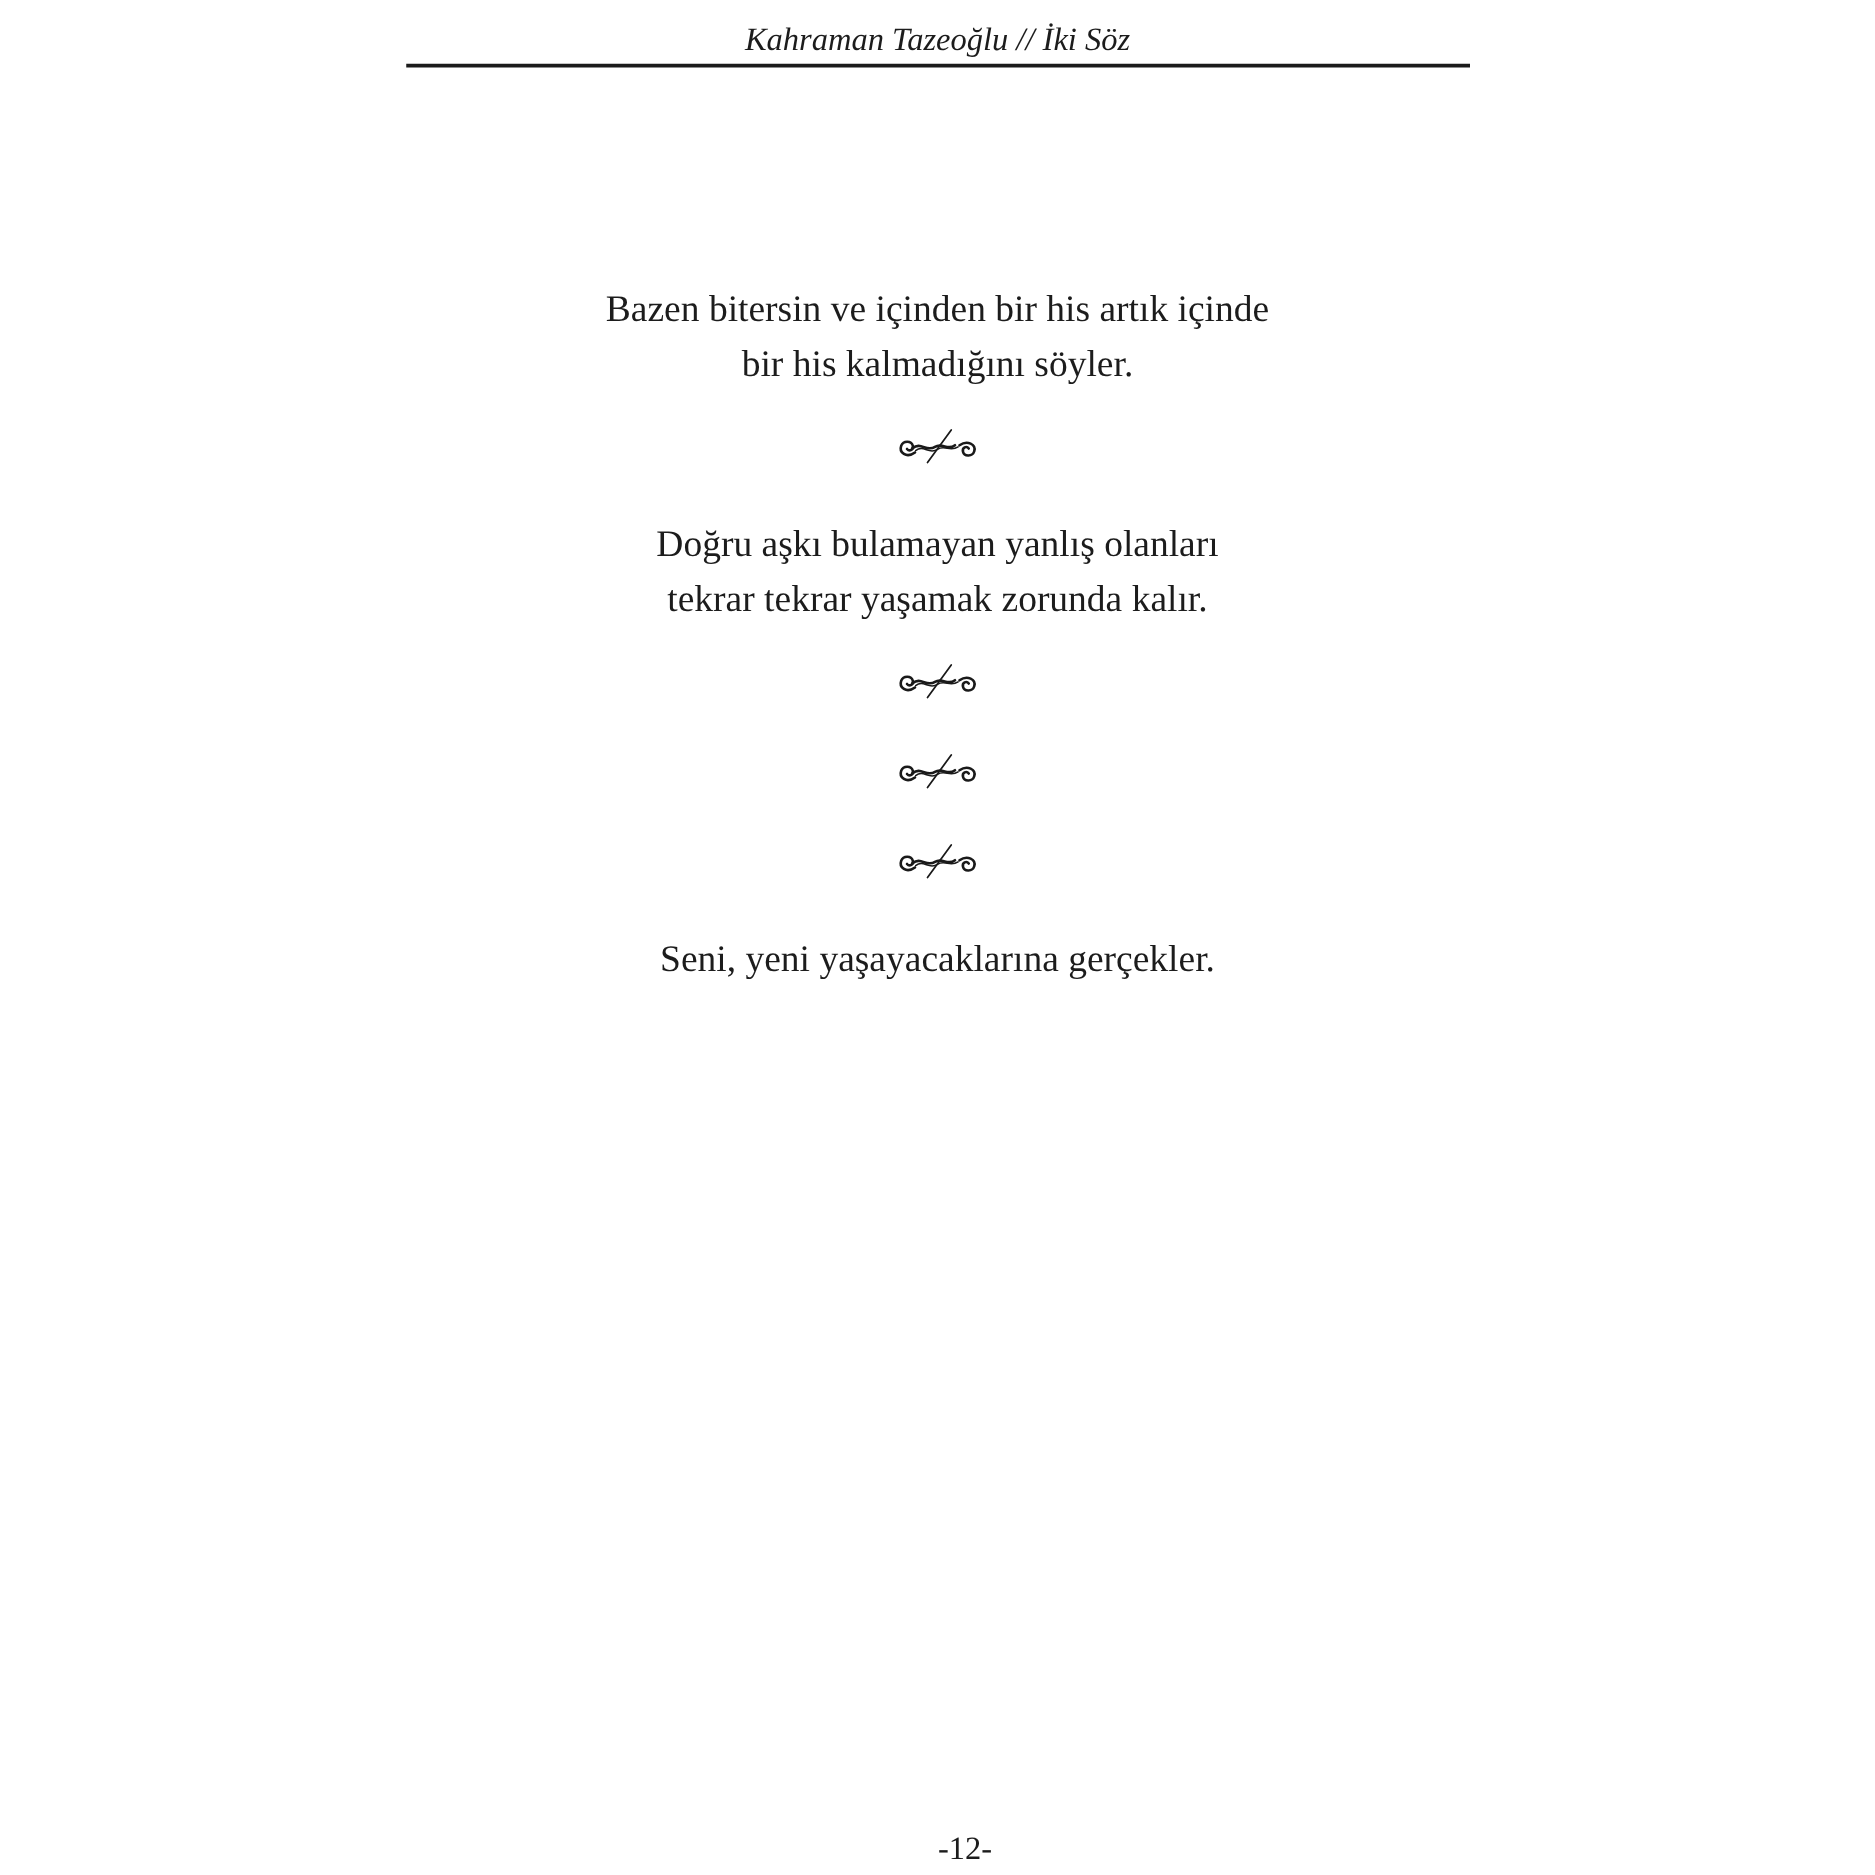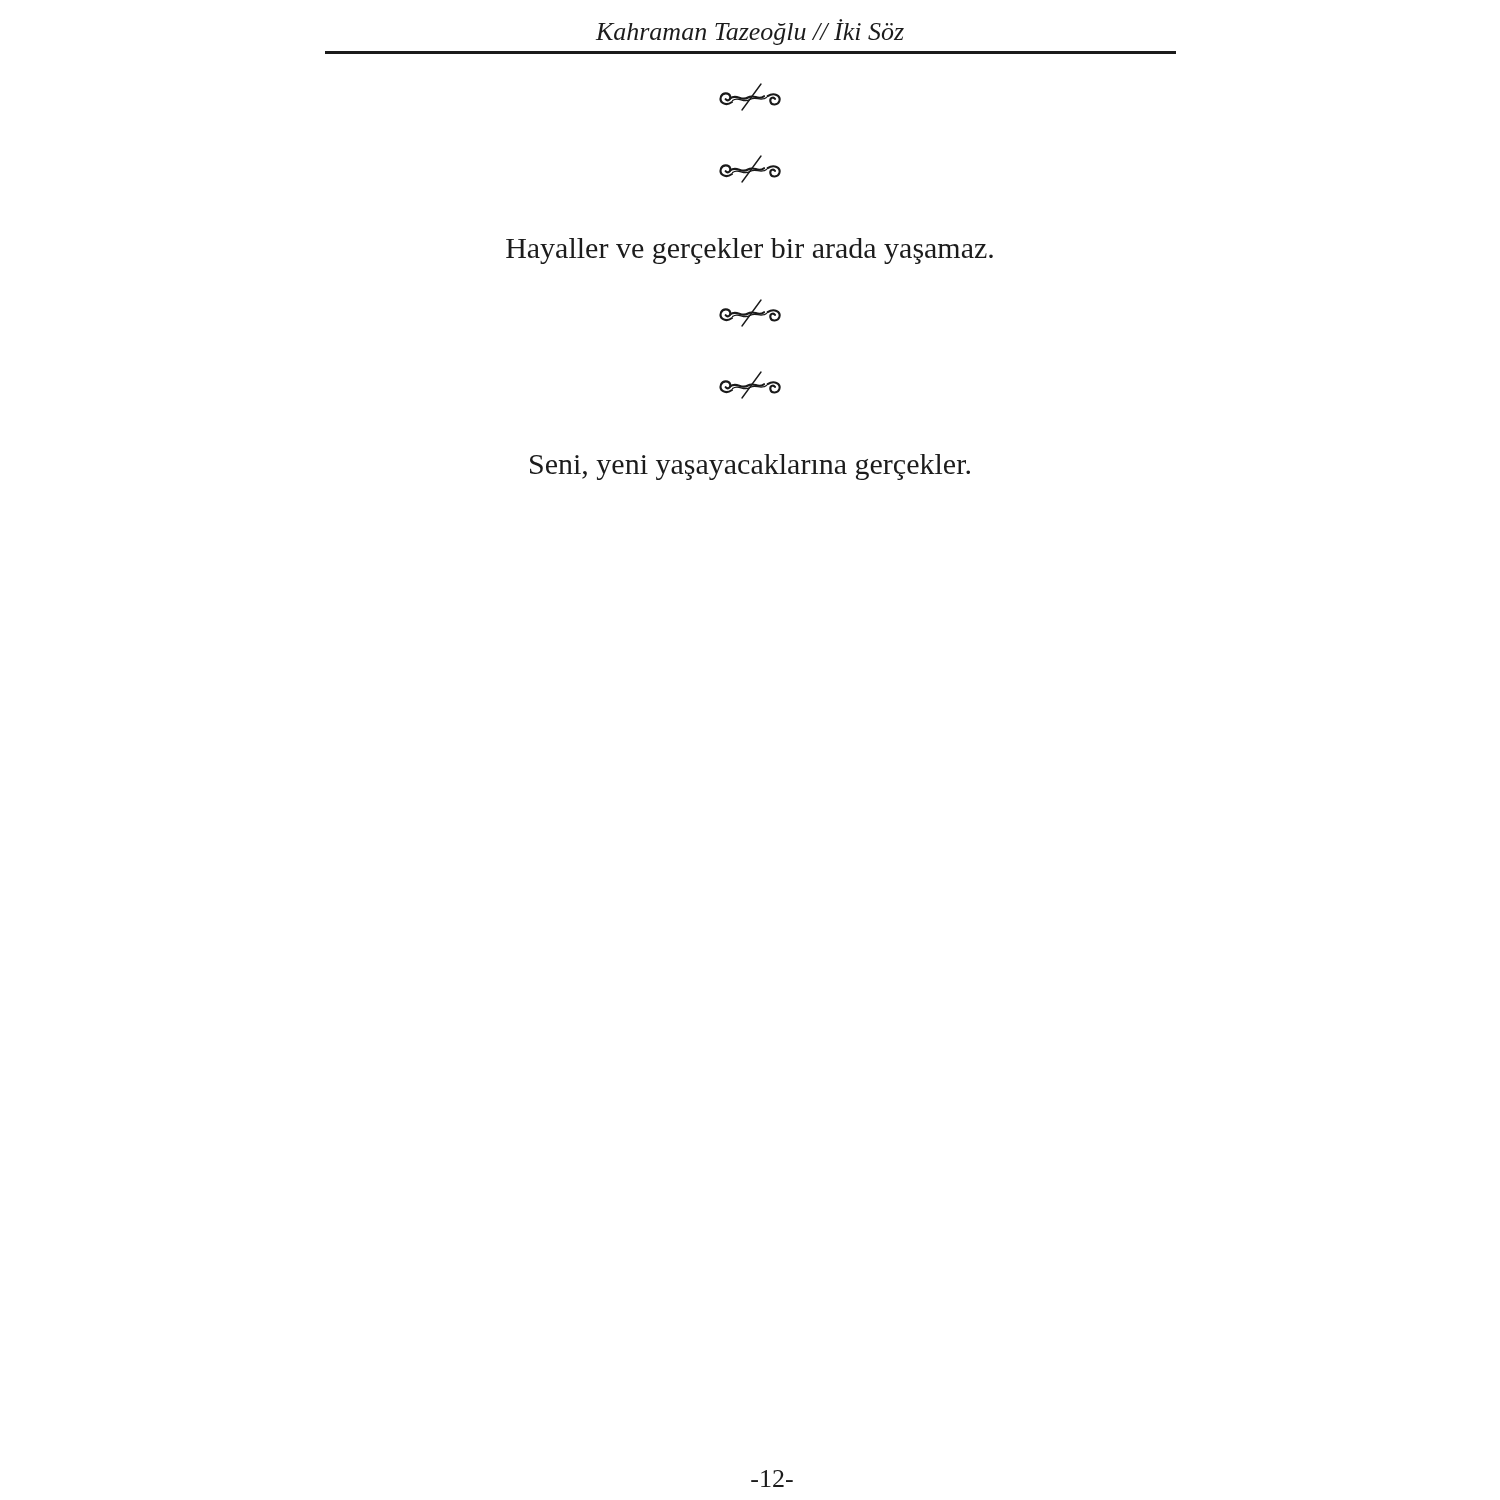--- a/index.html
+++ b/index.html
@@ -64,44 +64,51 @@
 
 <div class="page">
 
   <header>
     <div class="header-title">Kahraman Tazeoğlu // İki Söz</div>
     <div class="header-rule"></div>
   </header>
 
   <main>
 
-
-    <div class="ornament">
-      <svg viewBox="0 0 64 28" fill="none" stroke="#1a1a1a" stroke-linecap="round">
-        <path d="M14 19 C7 24 1 19 3 13.5 C4.6 9.4 11 9.3 12.2 13.4 C13.2 16.6 9.6 18.6 7.6 16.2" stroke-width="2.1"></path>
-        <path d="M12 15.5 C19 10 23 19 30 14.5 C36 10.6 40 18 46 13.2" stroke-width="2.1"></path>
-        <path d="M14.5 17.5 C21 12.5 25 21 32 16.5 C38 12.6 42 19 48.5 14.5" stroke-width="1.2"></path>
-        <path d="M49.6 13.2 C56 8.8 63 12.6 61.4 18 C60 22.4 53.4 22.6 52.4 18.4 C51.6 15 55.2 13.4 57 15.8" stroke-width="2.1"></path>
-        <path d="M24 27 L43 1" stroke-width="1.4"></path>
-      </svg>
-    </div>
-
+    <p class="quote q1">
+      <span class="line">Bazen bitersin ve içinden bir his artık içinde</span>
+      <span class="line">bir his kalmadığını söyler.</span>
+    </p>
 
     <div class="ornament">
       <svg viewBox="0 0 64 28" fill="none" stroke="#1a1a1a" stroke-linecap="round">
         <path d="M14 19 C7 24 1 19 3 13.5 C4.6 9.4 11 9.3 12.2 13.4 C13.2 16.6 9.6 18.6 7.6 16.2" stroke-width="2.1"></path>
         <path d="M12 15.5 C19 10 23 19 30 14.5 C36 10.6 40 18 46 13.2" stroke-width="2.1"></path>
         <path d="M14.5 17.5 C21 12.5 25 21 32 16.5 C38 12.6 42 19 48.5 14.5" stroke-width="1.2"></path>
         <path d="M49.6 13.2 C56 8.8 63 12.6 61.4 18 C60 22.4 53.4 22.6 52.4 18.4 C51.6 15 55.2 13.4 57 15.8" stroke-width="2.1"></path>
         <path d="M24 27 L43 1" stroke-width="1.4"></path>
       </svg>
     </div>
 
     <p class="quote">
-      <span class="line">Hayaller ve gerçekler bir arada yaşamaz.</span>
+      <span class="line">Doğru aşkı bulamayan yanlış olanları</span>
+      <span class="line">tekrar tekrar yaşamak zorunda kalır.</span>
+    </p>
+
+    <div class="ornament">
+      <svg viewBox="0 0 64 28" fill="none" stroke="#1a1a1a" stroke-linecap="round">
+        <path d="M14 19 C7 24 1 19 3 13.5 C4.6 9.4 11 9.3 12.2 13.4 C13.2 16.6 9.6 18.6 7.6 16.2" stroke-width="2.1"></path>
+        <path d="M12 15.5 C19 10 23 19 30 14.5 C36 10.6 40 18 46 13.2" stroke-width="2.1"></path>
+        <path d="M14.5 17.5 C21 12.5 25 21 32 16.5 C38 12.6 42 19 48.5 14.5" stroke-width="1.2"></path>
+        <path d="M49.6 13.2 C56 8.8 63 12.6 61.4 18 C60 22.4 53.4 22.6 52.4 18.4 C51.6 15 55.2 13.4 57 15.8" stroke-width="2.1"></path>
+        <path d="M24 27 L43 1" stroke-width="1.4"></path>
+      </svg>
+    </div>
+
+    <p class="quote">
     </p>
 
     <div class="ornament">
       <svg viewBox="0 0 64 28" fill="none" stroke="#1a1a1a" stroke-linecap="round">
         <path d="M14 19 C7 24 1 19 3 13.5 C4.6 9.4 11 9.3 12.2 13.4 C13.2 16.6 9.6 18.6 7.6 16.2" stroke-width="2.1"></path>
         <path d="M12 15.5 C19 10 23 19 30 14.5 C36 10.6 40 18 46 13.2" stroke-width="2.1"></path>
         <path d="M14.5 17.5 C21 12.5 25 21 32 16.5 C38 12.6 42 19 48.5 14.5" stroke-width="1.2"></path>
         <path d="M49.6 13.2 C56 8.8 63 12.6 61.4 18 C60 22.4 53.4 22.6 52.4 18.4 C51.6 15 55.2 13.4 57 15.8" stroke-width="2.1"></path>
         <path d="M24 27 L43 1" stroke-width="1.4"></path>
       </svg>

